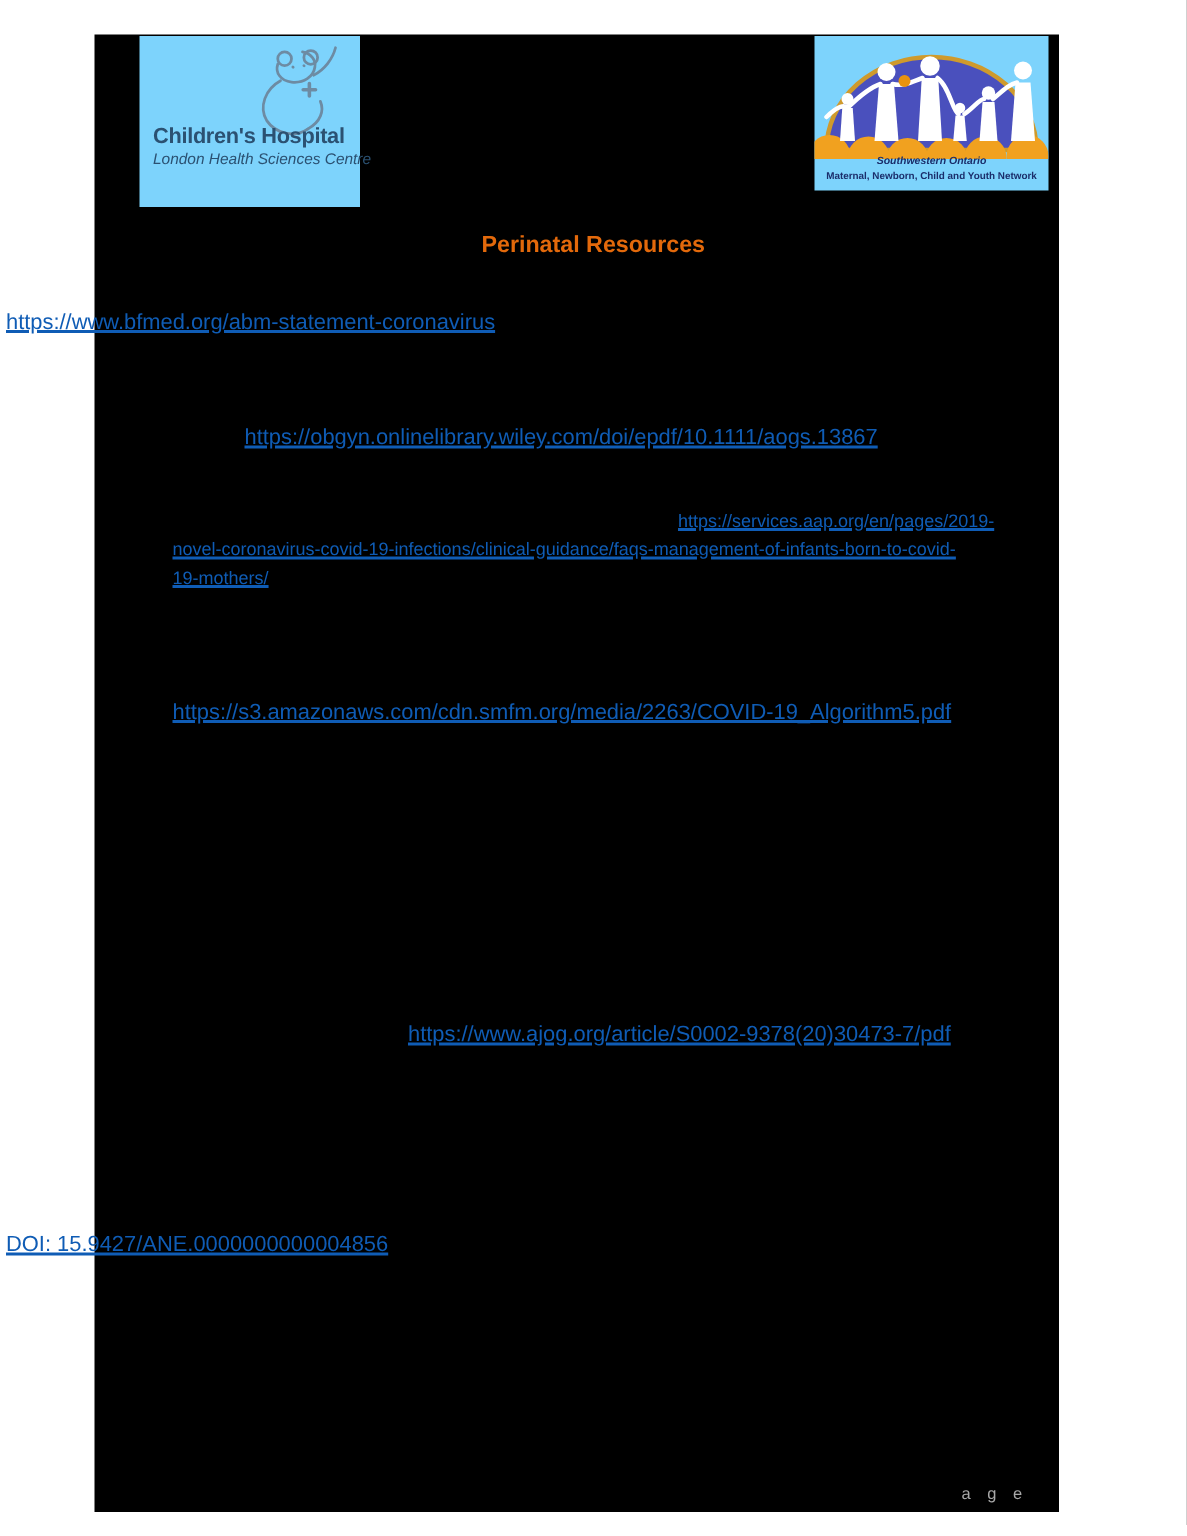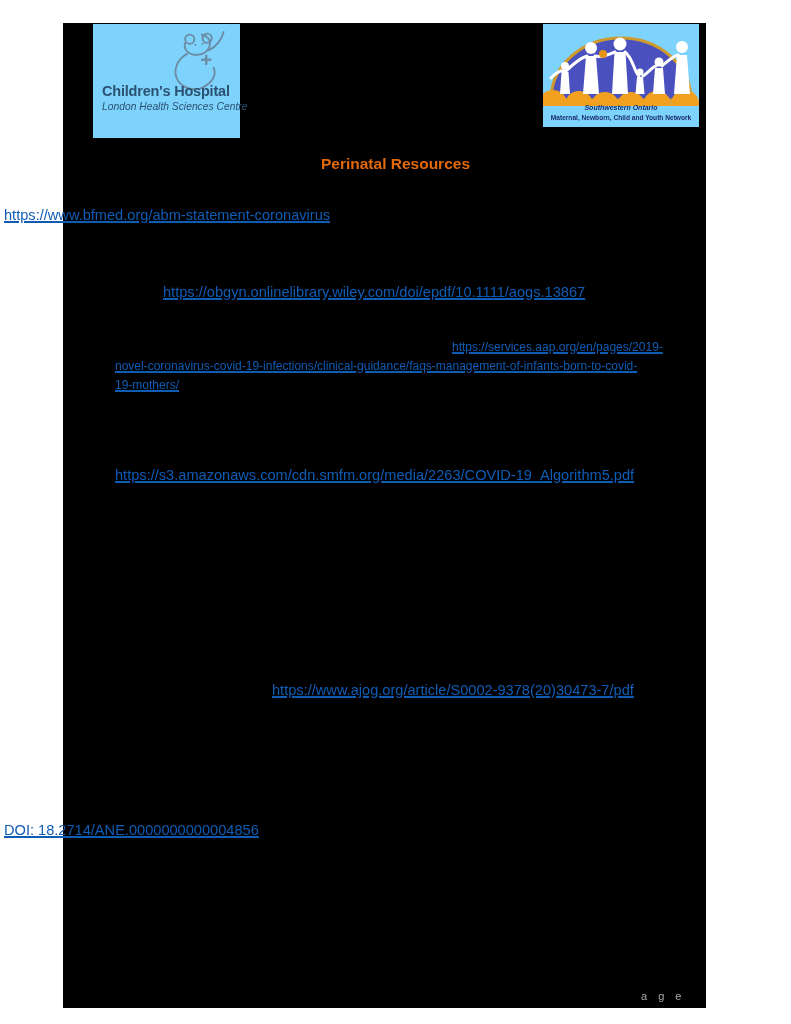--- a/index.html
+++ b/index.html
@@ -122,17 +122,17 @@
     <span class="aap-line aap-3">19-mothers/</span>
   </span>
 
   <a class="link lnk-smfm">https://s3.amazonaws.com/cdn.smfm.org/media/2263/COVID-19_Algorithm5.pdf</a>
 
 
 
   <a class="link lnk-article">https://www.ajog.org/article/S0002-9378(20)30473-7/pdf</a>
 
 
-  <a class="link lnk-center lnk-ane">DOI: 18.2714/ANE.0000000000004856</a>
+  <a class="link lnk-center lnk-ane">DOI: 15.9427/ANE.0000000000004856</a>
 
   
   <div class="footer-text">a g e</div>
 </div>
 
 </body></html>

